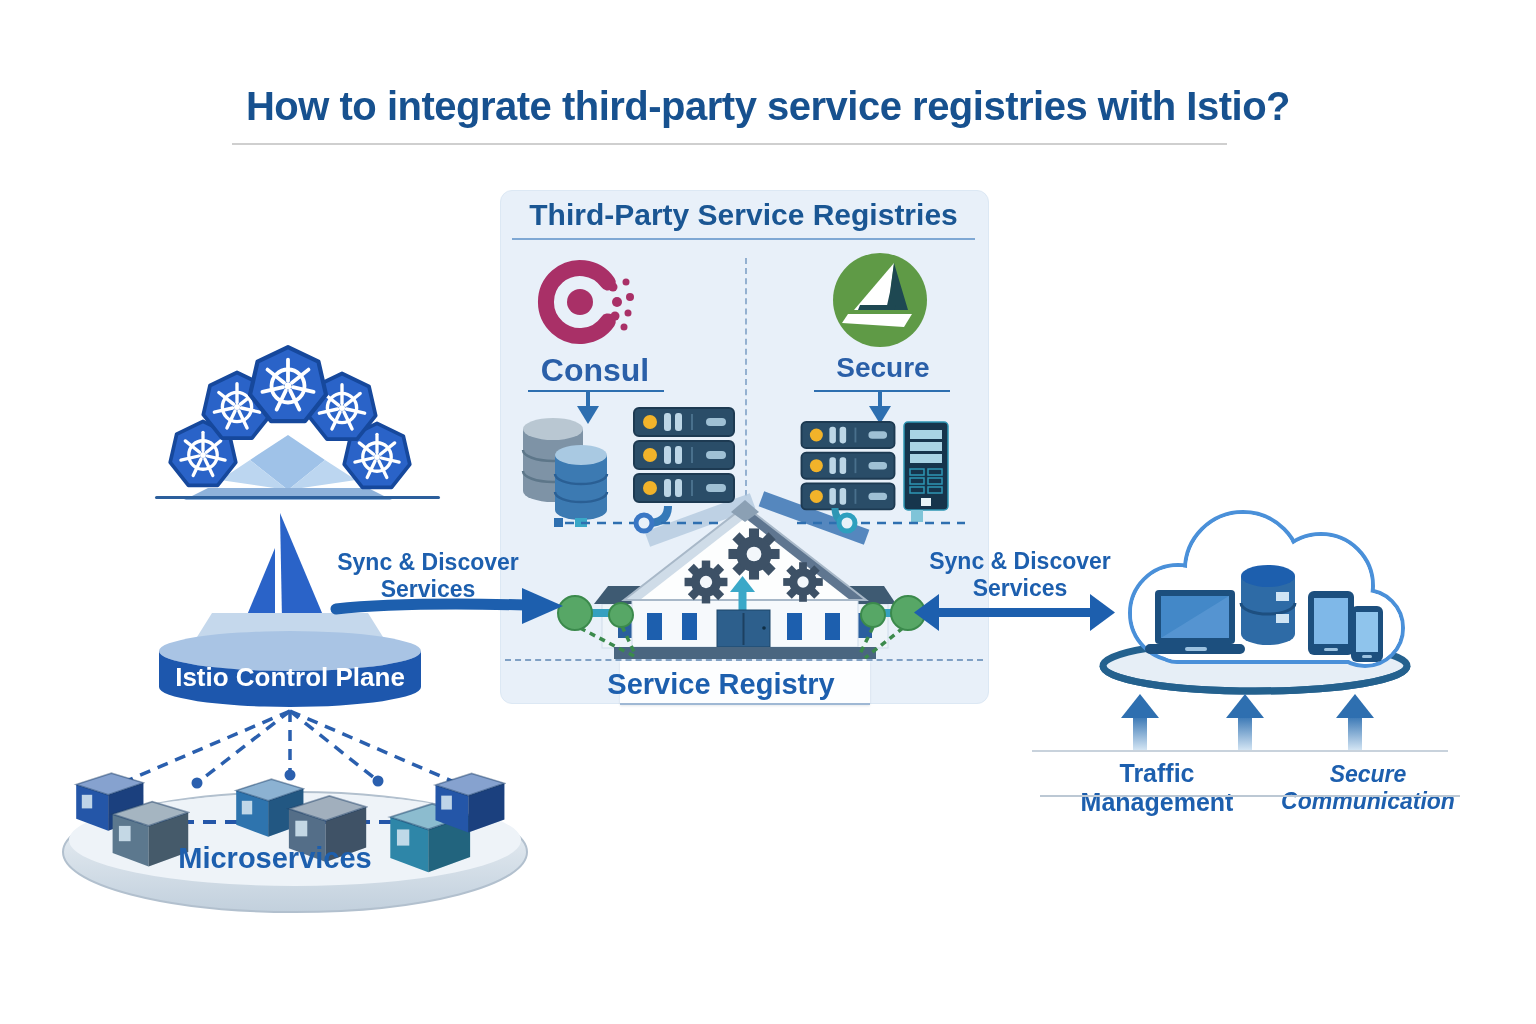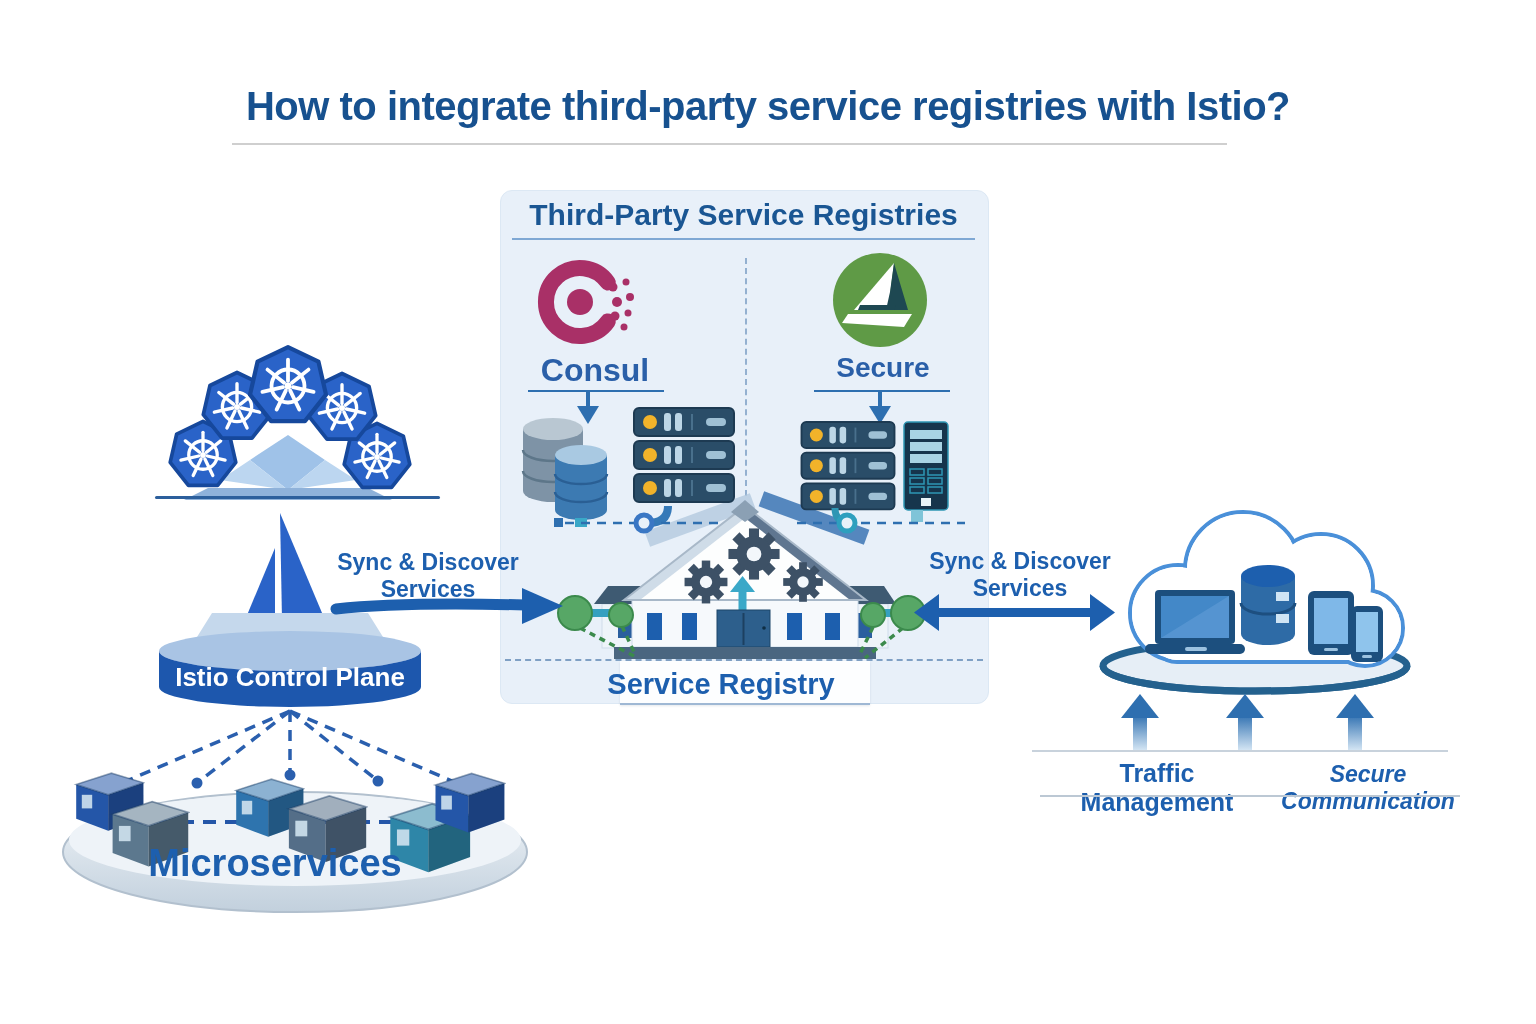--- a/index.html
+++ b/index.html
@@ -306,21 +306,21 @@
 
   <svg class="abs" style="left:55px;top:758px;" width="470" height="110" viewBox="0 0 470 110">
     <line x1="60" y1="64" x2="420" y2="64" stroke="#2456a8" stroke-width="4" stroke-dasharray="13 9"></line>
     <use href="#box" x="10" y="12" width="80" height="64" style="color:#2456a8"></use>
     <use href="#box" x="45" y="40" width="90" height="72" style="color:#5c788e"></use>
     <use href="#box" x="170" y="18" width="80" height="64" style="color:#2e74ae"></use>
     <use href="#box" x="221" y="34" width="92" height="74" style="color:#546e88"></use>
     <use href="#box" x="322" y="42" width="95" height="76" style="color:#2e86a8"></use>
     <use href="#box" x="369" y="12" width="82" height="66" style="color:#2456a8"></use>
   </svg>
-  <div class="abs txt ctr" style="left:125px;top:842px;width:300px;font-size:38px;color:#1d5fae;">Microservices</div>
+  <div class="abs txt ctr" style="left:125px;top:842px;width:300px;font-size:29px;color:#1d5fae;">Microservices</div>
 
   <div class="abs txt ctr" style="left:333px;top:549px;width:190px;font-size:23px;color:#1d5fae;">Sync &amp; Discover</div>
   <div class="abs txt ctr" style="left:333px;top:576px;width:190px;font-size:23px;color:#1d5fae;">Services</div>
   <svg class="abs" style="left:330px;top:585px;" width="235" height="40" viewBox="0 0 235 40">
     <path d="M6,24 Q70,17 196,20" stroke="#1d5fae" stroke-width="11" stroke-linecap="round" fill="none"></path>
     <polygon points="192,3 233,21 192,39" fill="#1d5fae"></polygon>
   </svg>
 
   <div class="abs txt ctr" style="left:925px;top:548px;width:190px;font-size:23px;color:#1d5fae;">Sync &amp; Discover</div>
   <div class="abs txt ctr" style="left:925px;top:575px;width:190px;font-size:23px;color:#1d5fae;">Services</div>

